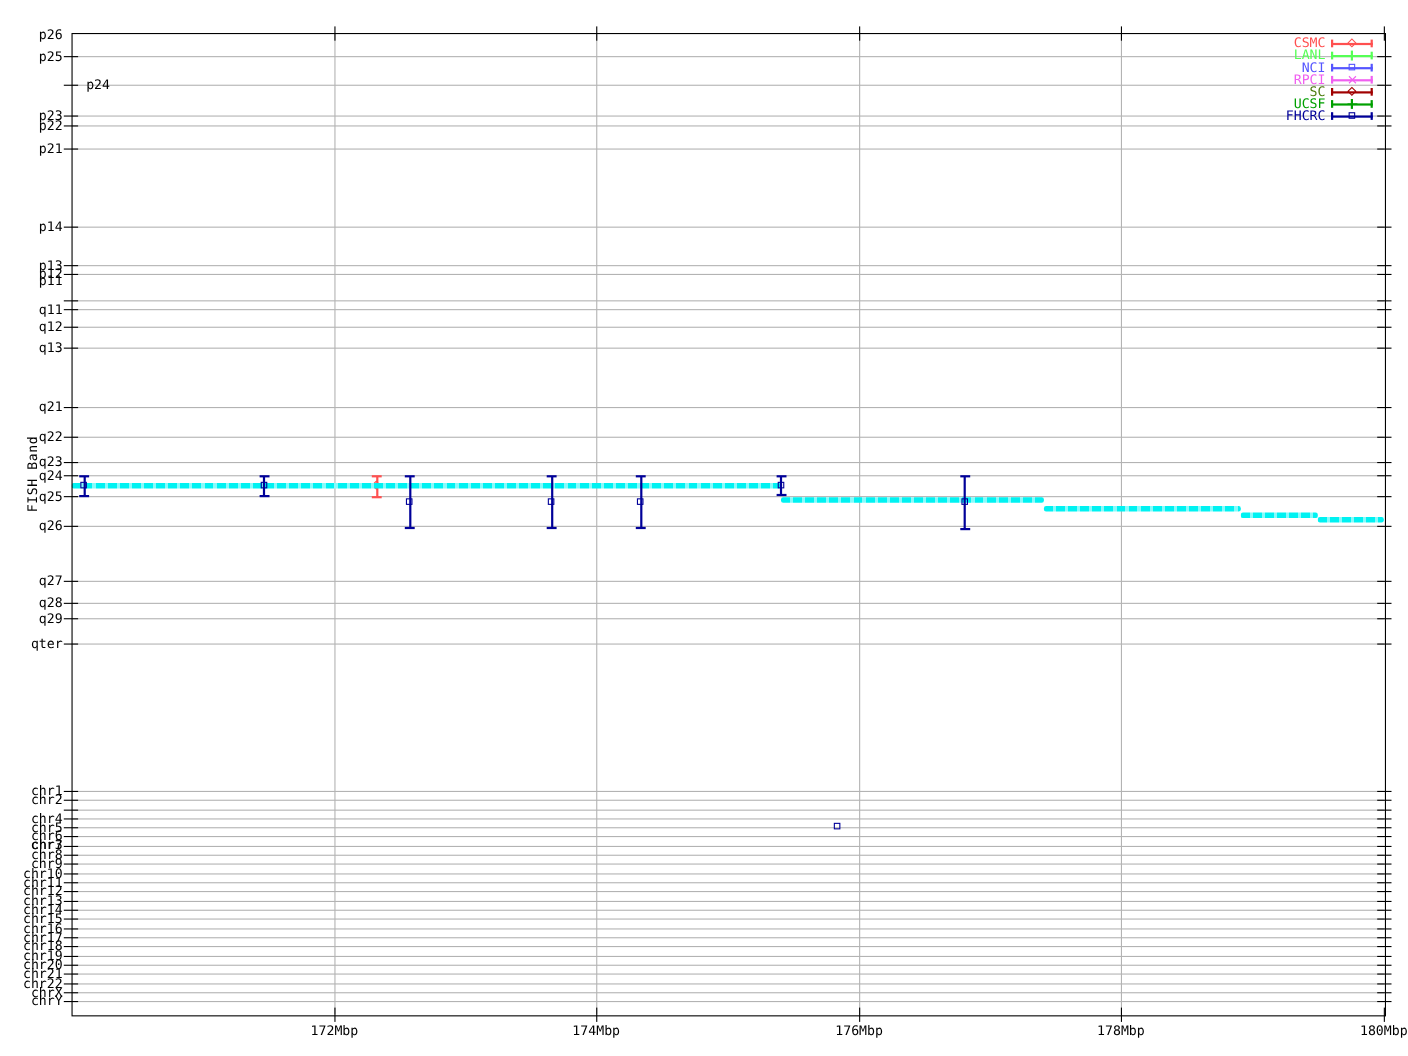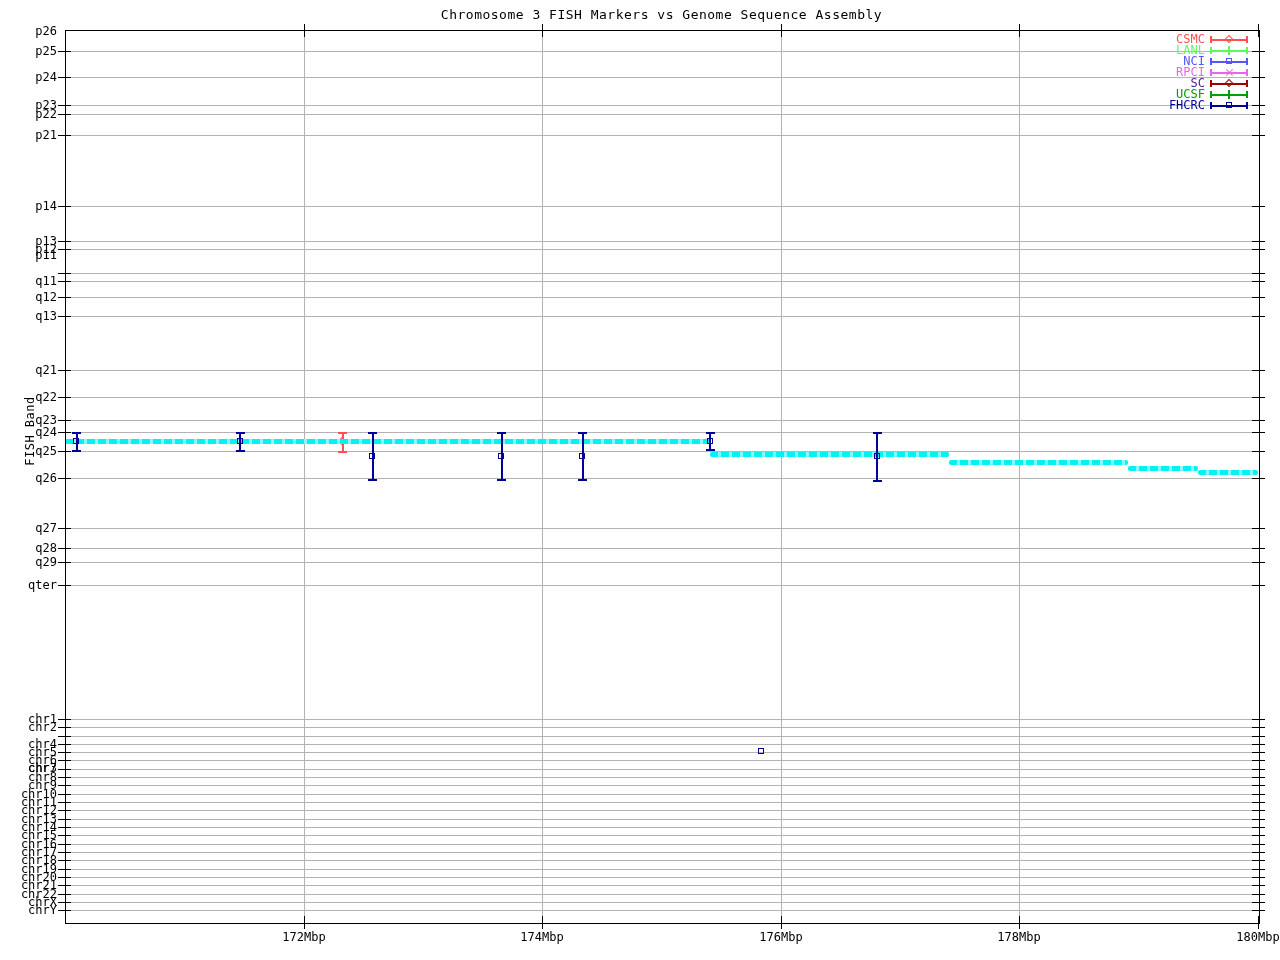--- a/index.html
+++ b/index.html
@@ -29,32 +29,31 @@
   .legend-row{position:absolute;height:11px;display:flex;align-items:center;justify-content:flex-end;}
   .legend-label{font-size:12px;line-height:11px;margin-right:5px;}
   .legend-sample{position:relative;width:38px;height:9px;}
   .legend-sample .line{position:absolute;left:0;top:3.5px;width:38px;height:2px;}
   .legend-sample .cap{position:absolute;top:1px;width:2px;height:7px;}
 </style>
 </head>
 <body>
 
 <div class="canvas">
-  <div class="title">Chromosome 3 FISH Markers vs Genome Sequence Assembly</div>
   <div class="ylabel">FISH Band</div>
   <div id="plot">
       <div class="bandlabel" style="top: 27px; text-align: right;">p26</div>
       <div class="hgrid" style="left: 65px; top: 51px; width: 1193px;"></div>
       <div class="tick" style="left: 58px; top: 51px; width: 13px; height: 1px;"></div>
       <div class="tick" style="left: 1252px; top: 51px; width: 13px; height: 1px;"></div>
       <div class="bandlabel" style="top: 47px;">p25</div>
       <div class="hgrid" style="left: 65px; top: 77px; width: 1193px;"></div>
       <div class="tick" style="left: 58px; top: 77px; width: 13px; height: 1px;"></div>
       <div class="tick" style="left: 1252px; top: 77px; width: 13px; height: 1px;"></div>
-      <div class="bandlabel" style="top: 73px;">p24</div>
+      <div class="bandlabel" style="top: 73px; padding-left: 43px;">p24</div>
       <div class="hgrid" style="left: 65px; top: 105px; width: 1193px;"></div>
       <div class="tick" style="left: 58px; top: 105px; width: 13px; height: 1px;"></div>
       <div class="tick" style="left: 1252px; top: 105px; width: 13px; height: 1px;"></div>
       <div class="bandlabel" style="top: 101px;">p23</div>
       <div class="hgrid" style="left: 65px; top: 114px; width: 1193px;"></div>
       <div class="tick" style="left: 58px; top: 114px; width: 13px; height: 1px;"></div>
       <div class="tick" style="left: 1252px; top: 114px; width: 13px; height: 1px;"></div>
       <div class="bandlabel" style="top: 110px;">p22</div>
       <div class="hgrid" style="left: 65px; top: 135px; width: 1193px;"></div>
       <div class="tick" style="left: 58px; top: 135px; width: 13px; height: 1px;"></div>
@@ -320,21 +319,21 @@
           <div class="line" style="background: rgb(240, 96, 240);"></div>
           <div class="cap" style="left: 0px; background: rgb(240, 96, 240);"></div>
           <div class="cap" style="left: 36px; background: rgb(240, 96, 240);"></div>
           <div class="mk-wrap rot" style="left: 14.5px; top: 0px;">
             <div class="b1" style="background: rgb(240, 96, 240);"></div>
             <div class="b2" style="background: rgb(240, 96, 240);"></div>
           </div>
         </div>
       </div>
       <div class="legend-row" style="left: 1090px; top: 78px; width: 158px;">
-        <div class="legend-label" style="color: #4c1d95;">SC</div>
+        <div class="legend-label" style="color: #4d7c0f;">SC</div>
         <div class="legend-sample">
           <div class="line" style="background: rgb(160, 0, 0);"></div>
           <div class="cap" style="left: 0px; background: rgb(160, 0, 0);"></div>
           <div class="cap" style="left: 36px; background: rgb(160, 0, 0);"></div>
           <div class="mk-diamond" style="left: 15.5px; top: 1px; border-color: rgb(160, 0, 0);"></div>
         </div>
       </div>
       <div class="legend-row" style="left: 1090px; top: 89px; width: 158px;">
         <div class="legend-label" style="color: rgb(0, 160, 0);">UCSF</div>
         <div class="legend-sample">

